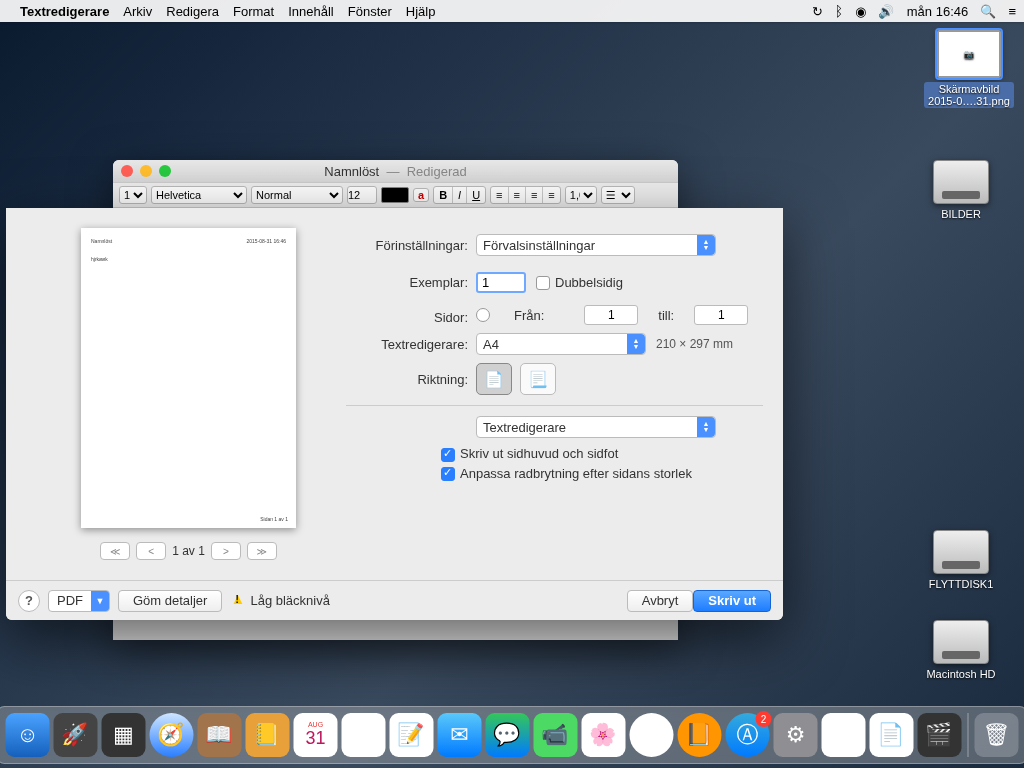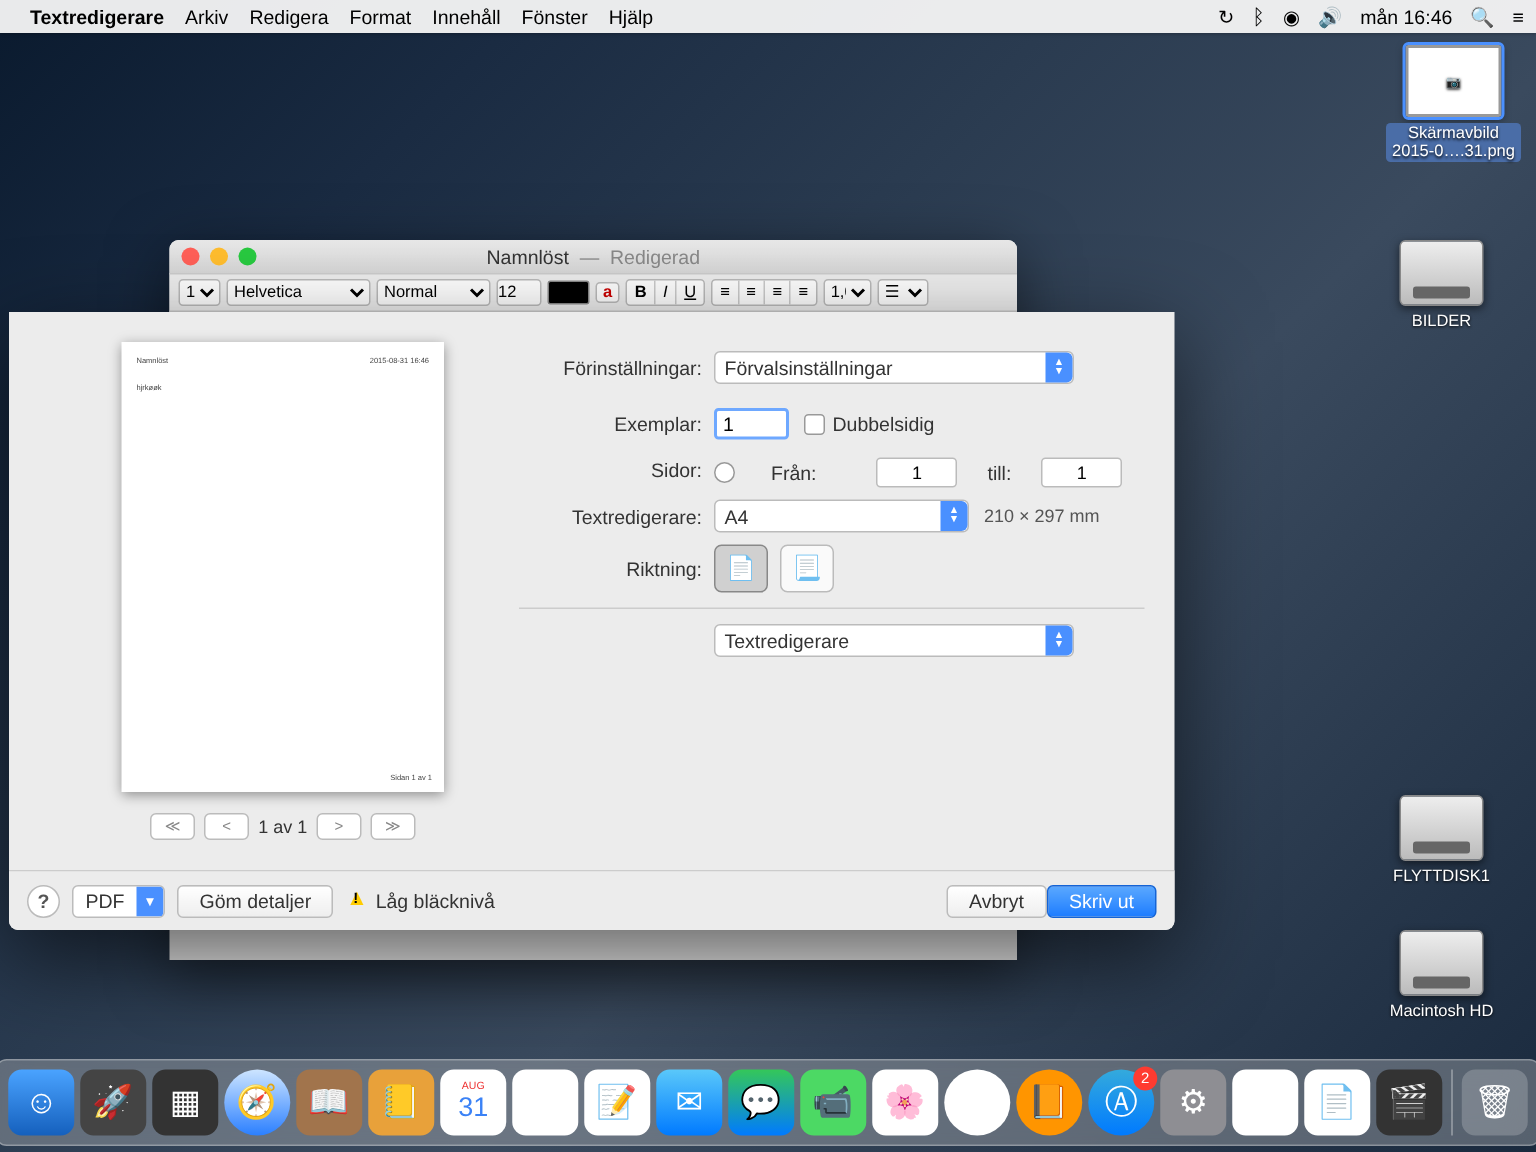--- a/index.html
+++ b/index.html
@@ -54,21 +54,21 @@
 .checkbox { width:14px; height:14px; border:1px solid #999; border-radius:3px; display:inline-block; margin-right:5px; vertical-align:middle; background:#fff; position:relative;}
 .checkbox.checked{ background:#2a7fff; border-color:#2a7fff;}
 .checkbox.checked::after{content:"✓"; color:#fff; font-size:11px; position:absolute; top:-2px; left:1px;}
 .orient-btn { width:36px; height:32px; border:1px solid #bbb; background:#fafafa; border-radius:5px; display:flex; align-items:center; justify-content:center; font-size:16px;}
 .orient-btn.selected{ background:#d0d0d0; border-color:#888;}
 hr.sep { border:none; border-top:1px solid #ccc; margin:10px 0;}
 
 .bottom-bar { position:absolute; left:0; right:0; bottom:0; height:40px; border-top:1px solid #ccc; background:#ececec; display:flex; align-items:center; padding:0 12px; gap:8px; border-radius:0 0 6px 6px;}
 .help-btn{ width:22px; height:22px; border:1px solid #bbb; border-radius:50%; background:#fff; display:flex; align-items:center; justify-content:center; font-weight:bold; color:#555;}
 .mac-button { height:22px; padding:0 14px; border:1px solid #bbb; background:linear-gradient(#fff,#eee); border-radius:4px; font-size:13px; display:flex; align-items:center; cursor:default;}
-.mac-button.primary{ background:linear-gradient(#5aa8ff,#1e7dff); color:#fff; border-color:#1464d6;}
+.mac-button.primary{ background:linear-gradient(#5aa8ff,#1e7dff); color:#fff; border-color:#1464d6;font-weight:bold;}
 .pdf-btn { height:22px; display:flex; align-items:center; border:1px solid #bbb; border-radius:4px; background:#fff; overflow:hidden;}
 .pdf-btn .t{padding:0 8px;} .pdf-btn .a{width:18px; background:#4a90ff; color:#fff; display:flex; align-items:center; justify-content:center; align-self:stretch; font-size:9px;}
 .warn-icon{ width:16px; height:16px; display:inline-block; position:relative; }
 .warn-icon::before{content:"▲"; color:#ffcc00; font-size:15px; position:absolute; top:-3px;}
 .warn-icon::after{content:"!"; color:#000; font-size:10px; font-weight:bold; position:absolute; top:1px; left:5px;}
 
 
 .dock { position:absolute; bottom:4px; left:50%; transform:translateX(-50%); height:58px; background:rgba(200,200,200,0.35); border-radius:8px; padding:4px 8px; display:flex; align-items:center; gap:4px; backdrop-filter:blur(10px); border:1px solid rgba(255,255,255,0.3);}
 .dock .app { width:44px; height:44px; border-radius:9px; display:flex; align-items:center; justify-content:center; font-size:22px; color:#fff; position:relative;}
 .dock .sep { width:1px; height:44px; background:rgba(255,255,255,0.4); margin:0 2px;}
@@ -119,21 +119,21 @@
     <div class="traffic">
       <div class="r"></div>
       <div class="y"></div>
       <div class="g"></div>
     </div>
     <span><span style="color:#333">Namnlöst</span> &nbsp;—&nbsp; <span>Redigerad</span></span>
   </div>
   <div class="toolbar">
     <select style="width:28px;"><option>1 ▾</option></select>
     <select style="width:96px;"><option>Helvetica</option></select>
-    <select style="width:76px;"><option>Normal</option></select>
+    <select style="width:92px;"><option>Normal</option></select>
     <input style="width: 30px;" value="12">
     <div class="swatch"></div>
     <span style="color:#c00;font-weight:bold;border:1px solid #bbb;padding:0 4px;border-radius:3px;background:#fff;">a</span>
     <div class="btn-group">
       <span style="font-weight:bold;">B</span>
       <span style="font-style:italic;">I</span>
       <span style="text-decoration:underline;">U</span>
     </div>
     <div class="btn-group">
       <span>≡</span>
@@ -174,21 +174,21 @@
         <div class="arrows">▲<br>▼</div>
       </div>
     </div>
 
     <div class="form-row" style="margin-top:16px;">
       <div class="lbl">Exemplar:</div>
       <input class="num-input" value="1" style="">
       <span style="margin-left:10px;"><span class="checkbox"></span><span>Dubbelsidig</span></span>
     </div>
 
-    <div class="form-row" style="align-items:center;">
+    <div class="form-row" style="align-items:flex-end;">
       <div class="lbl">Sidor:</div>
       <div>
         <div style="margin-top:4px; display:flex; align-items:center; gap:20px;">
           <span class="radio"></span>
           <span>Från:</span>
           <input class="small-input" style="margin-left: 20px;" value="1">
           <span>till:</span>
           <input class="small-input" value="1" style="">
         </div>
       </div>
@@ -218,20 +218,24 @@
     <hr class="sep">
 
     <div class="form-row">
       <div class="lbl"></div>
       <div class="mac-select narrow">
         <span>Textredigerare</span>
         <div class="arrows">▲<br>▼</div>
       </div>
     </div>
 
+    <div style="margin-left:95px; margin-top:4px;">
+      <div style="margin-bottom:4px;"><span class="checkbox checked"></span><span>Skriv ut sidhuvud och sidfot</span></div>
+      <div><span class="checkbox checked"></span><span>Anpassa radbrytning efter sidans storlek</span></div>
+    </div>
   </div>
 
   <div class="bottom-bar">
     <div class="help-btn">?</div>
     <div class="pdf-btn">
         <span class="t">PDF</span>
         <span class="a">▼</span>
       </div>
     <div class="mac-button">
         <span>Göm detaljer</span>
@@ -253,21 +257,21 @@
 
 <div class="dock">
   <div class="app" style="background:linear-gradient(#4aa3ff,#1560bd);">☺</div>
   <div class="app" style="background:#444;">🚀</div>
   <div class="app" style="background:#333;">▦</div>
   <div class="app" style="background:linear-gradient(#cde5ff,#2b7fff);border-radius:50%;">🧭</div>
   <div class="app" style="background:#a1744c;">📖</div>
   <div class="app" style="background:#e8a13a;">📒</div>
   <div class="app" style="background:#fff;flex-direction:column;">
       <div style="font-size:7px;color:#e33;">AUG</div>
-      <div style="font-size:18px;color:#3b82f6;">31</div>
+      <div style="font-size:18px;color:#be185d;">31</div>
     </div>
   <div class="app" style="background:#fff;">☑</div>
   <div class="app" style="background:#fff;">📝</div>
   <div class="app" style="background:linear-gradient(#5ac8fa,#007aff);">✉</div>
   <div class="app" style="background:linear-gradient(#34c759,#007aff);">💬</div>
   <div class="app" style="background:#4cd964;">📹</div>
   <div class="app" style="background:#fff;">🌸</div>
   <div class="app" style="background:#fff;border-radius:50%;">♫</div>
   <div class="app" style="background:#ff9500;border-radius:50%;">📙</div>
   <div class="app" style="background:linear-gradient(#34aadc,#007aff);border-radius:50%;">Ⓐ<div class="badge">2</div></div>

